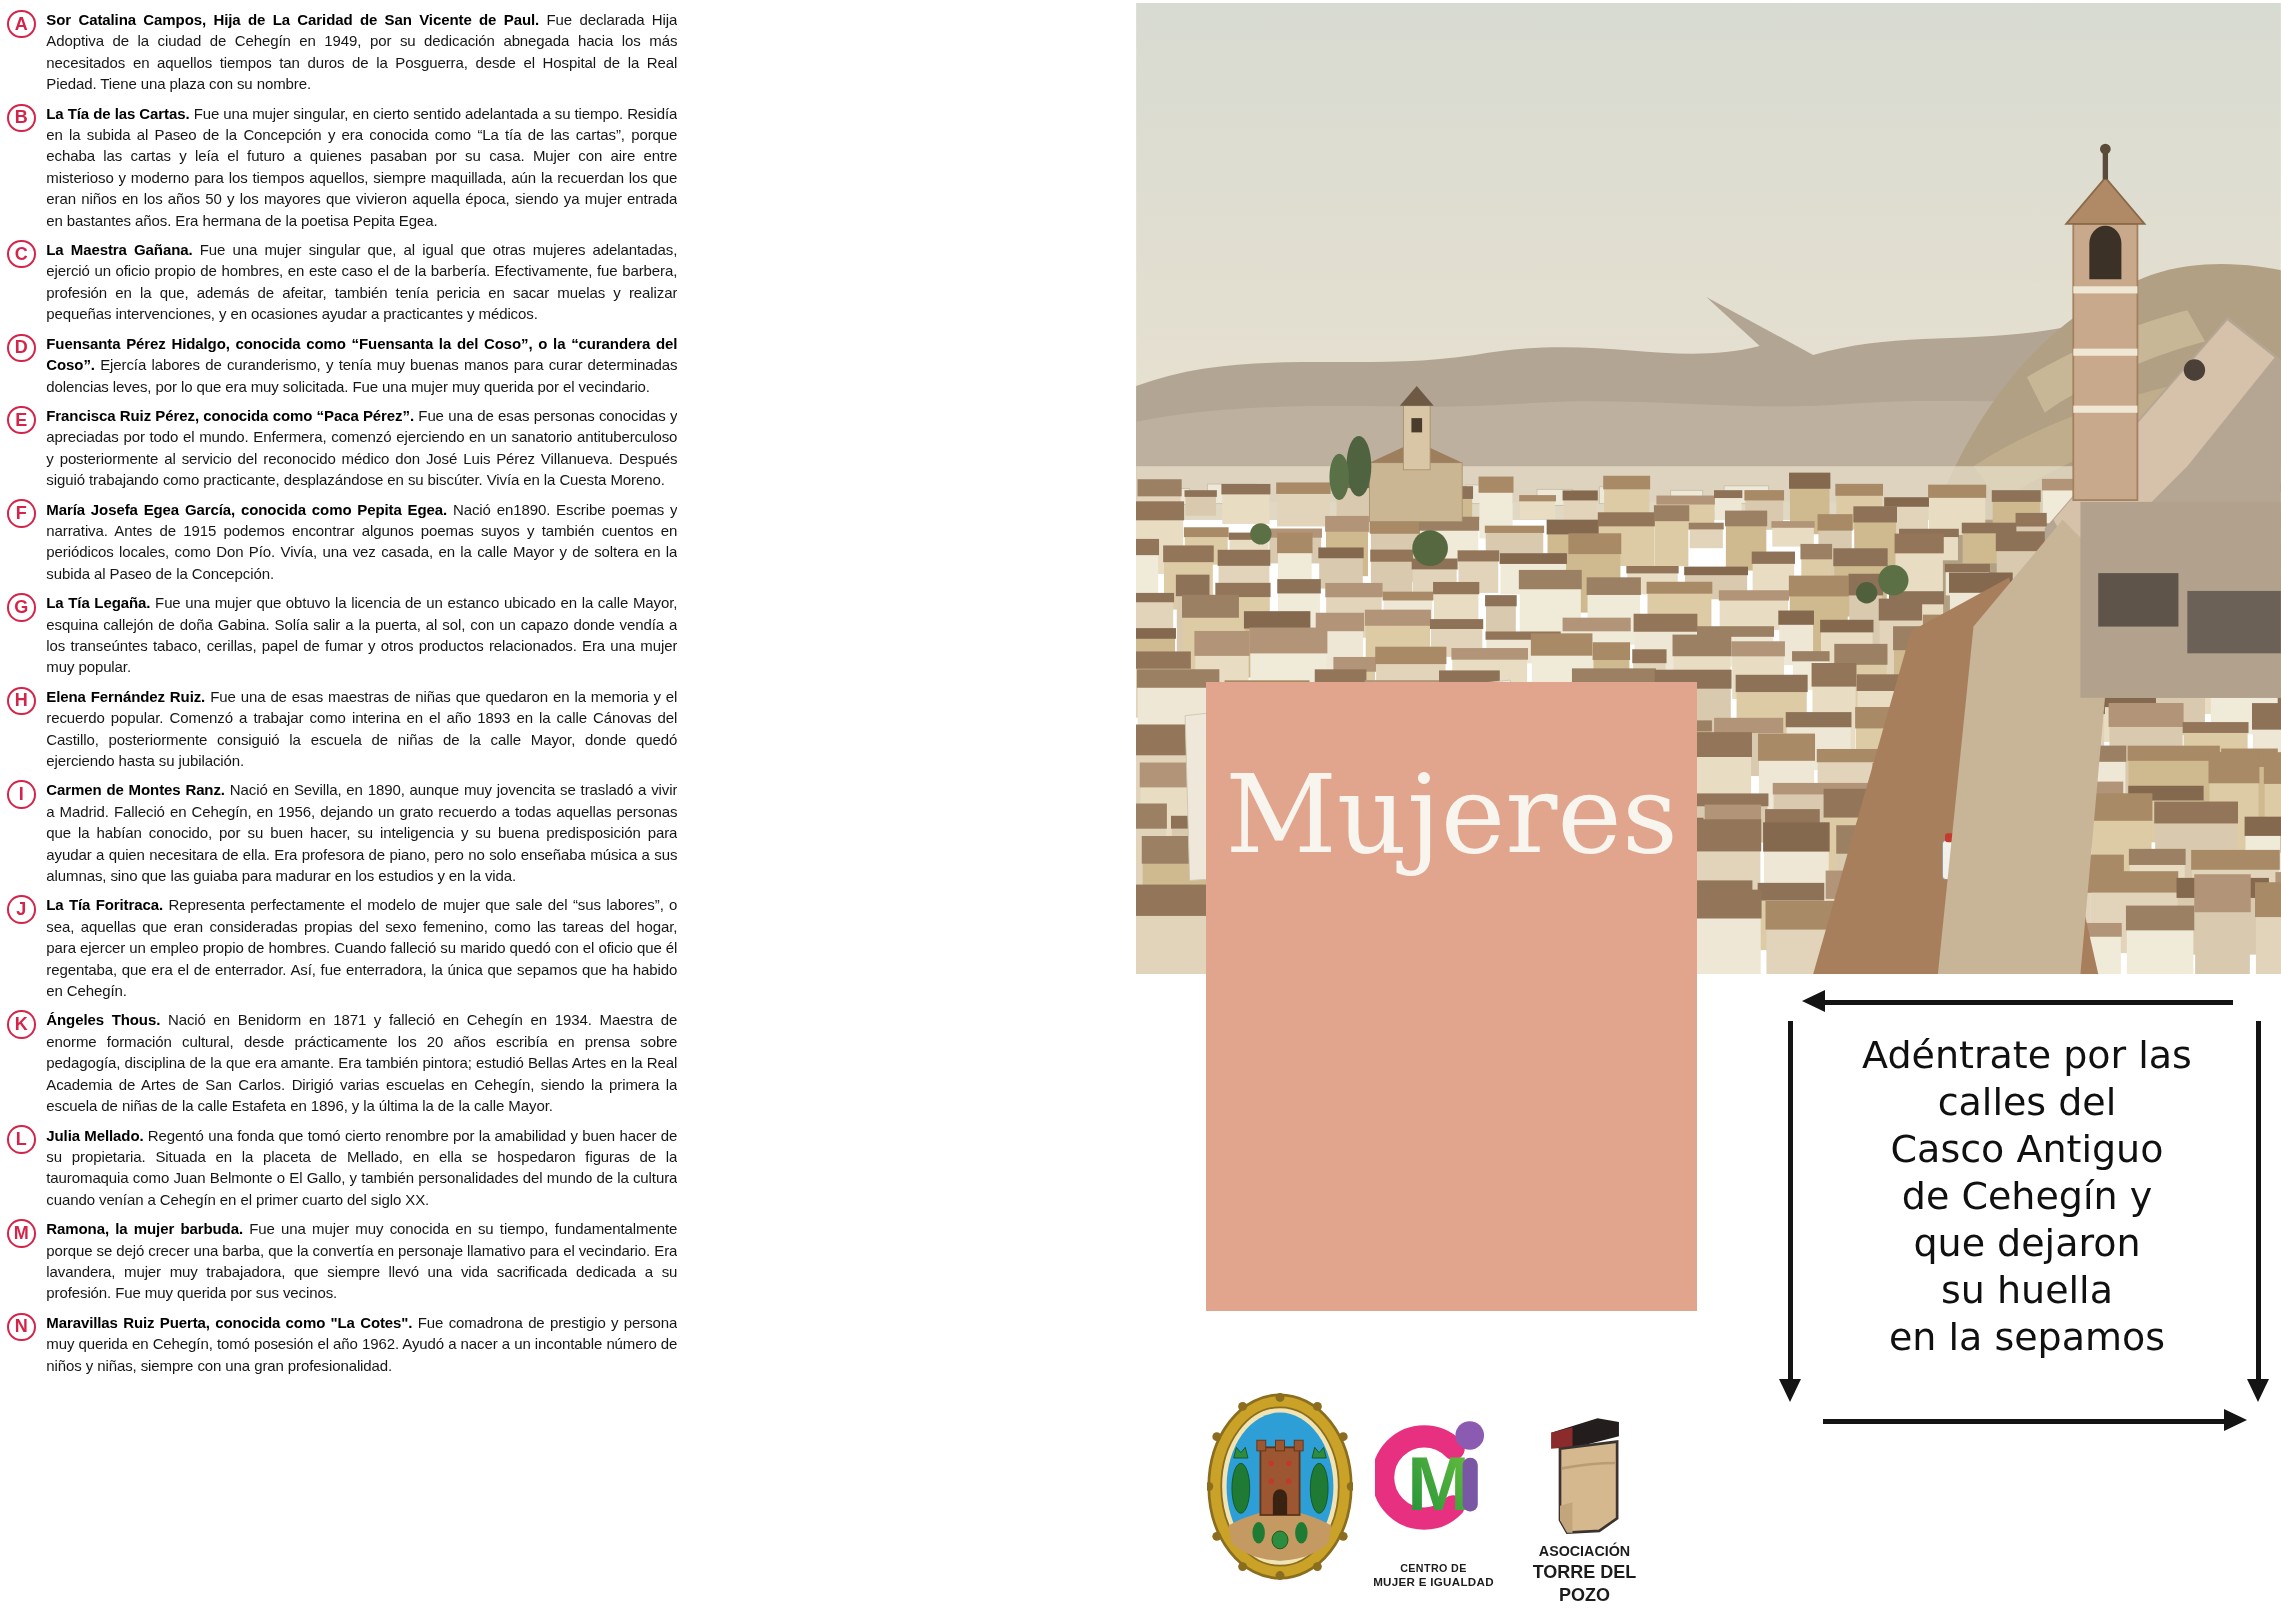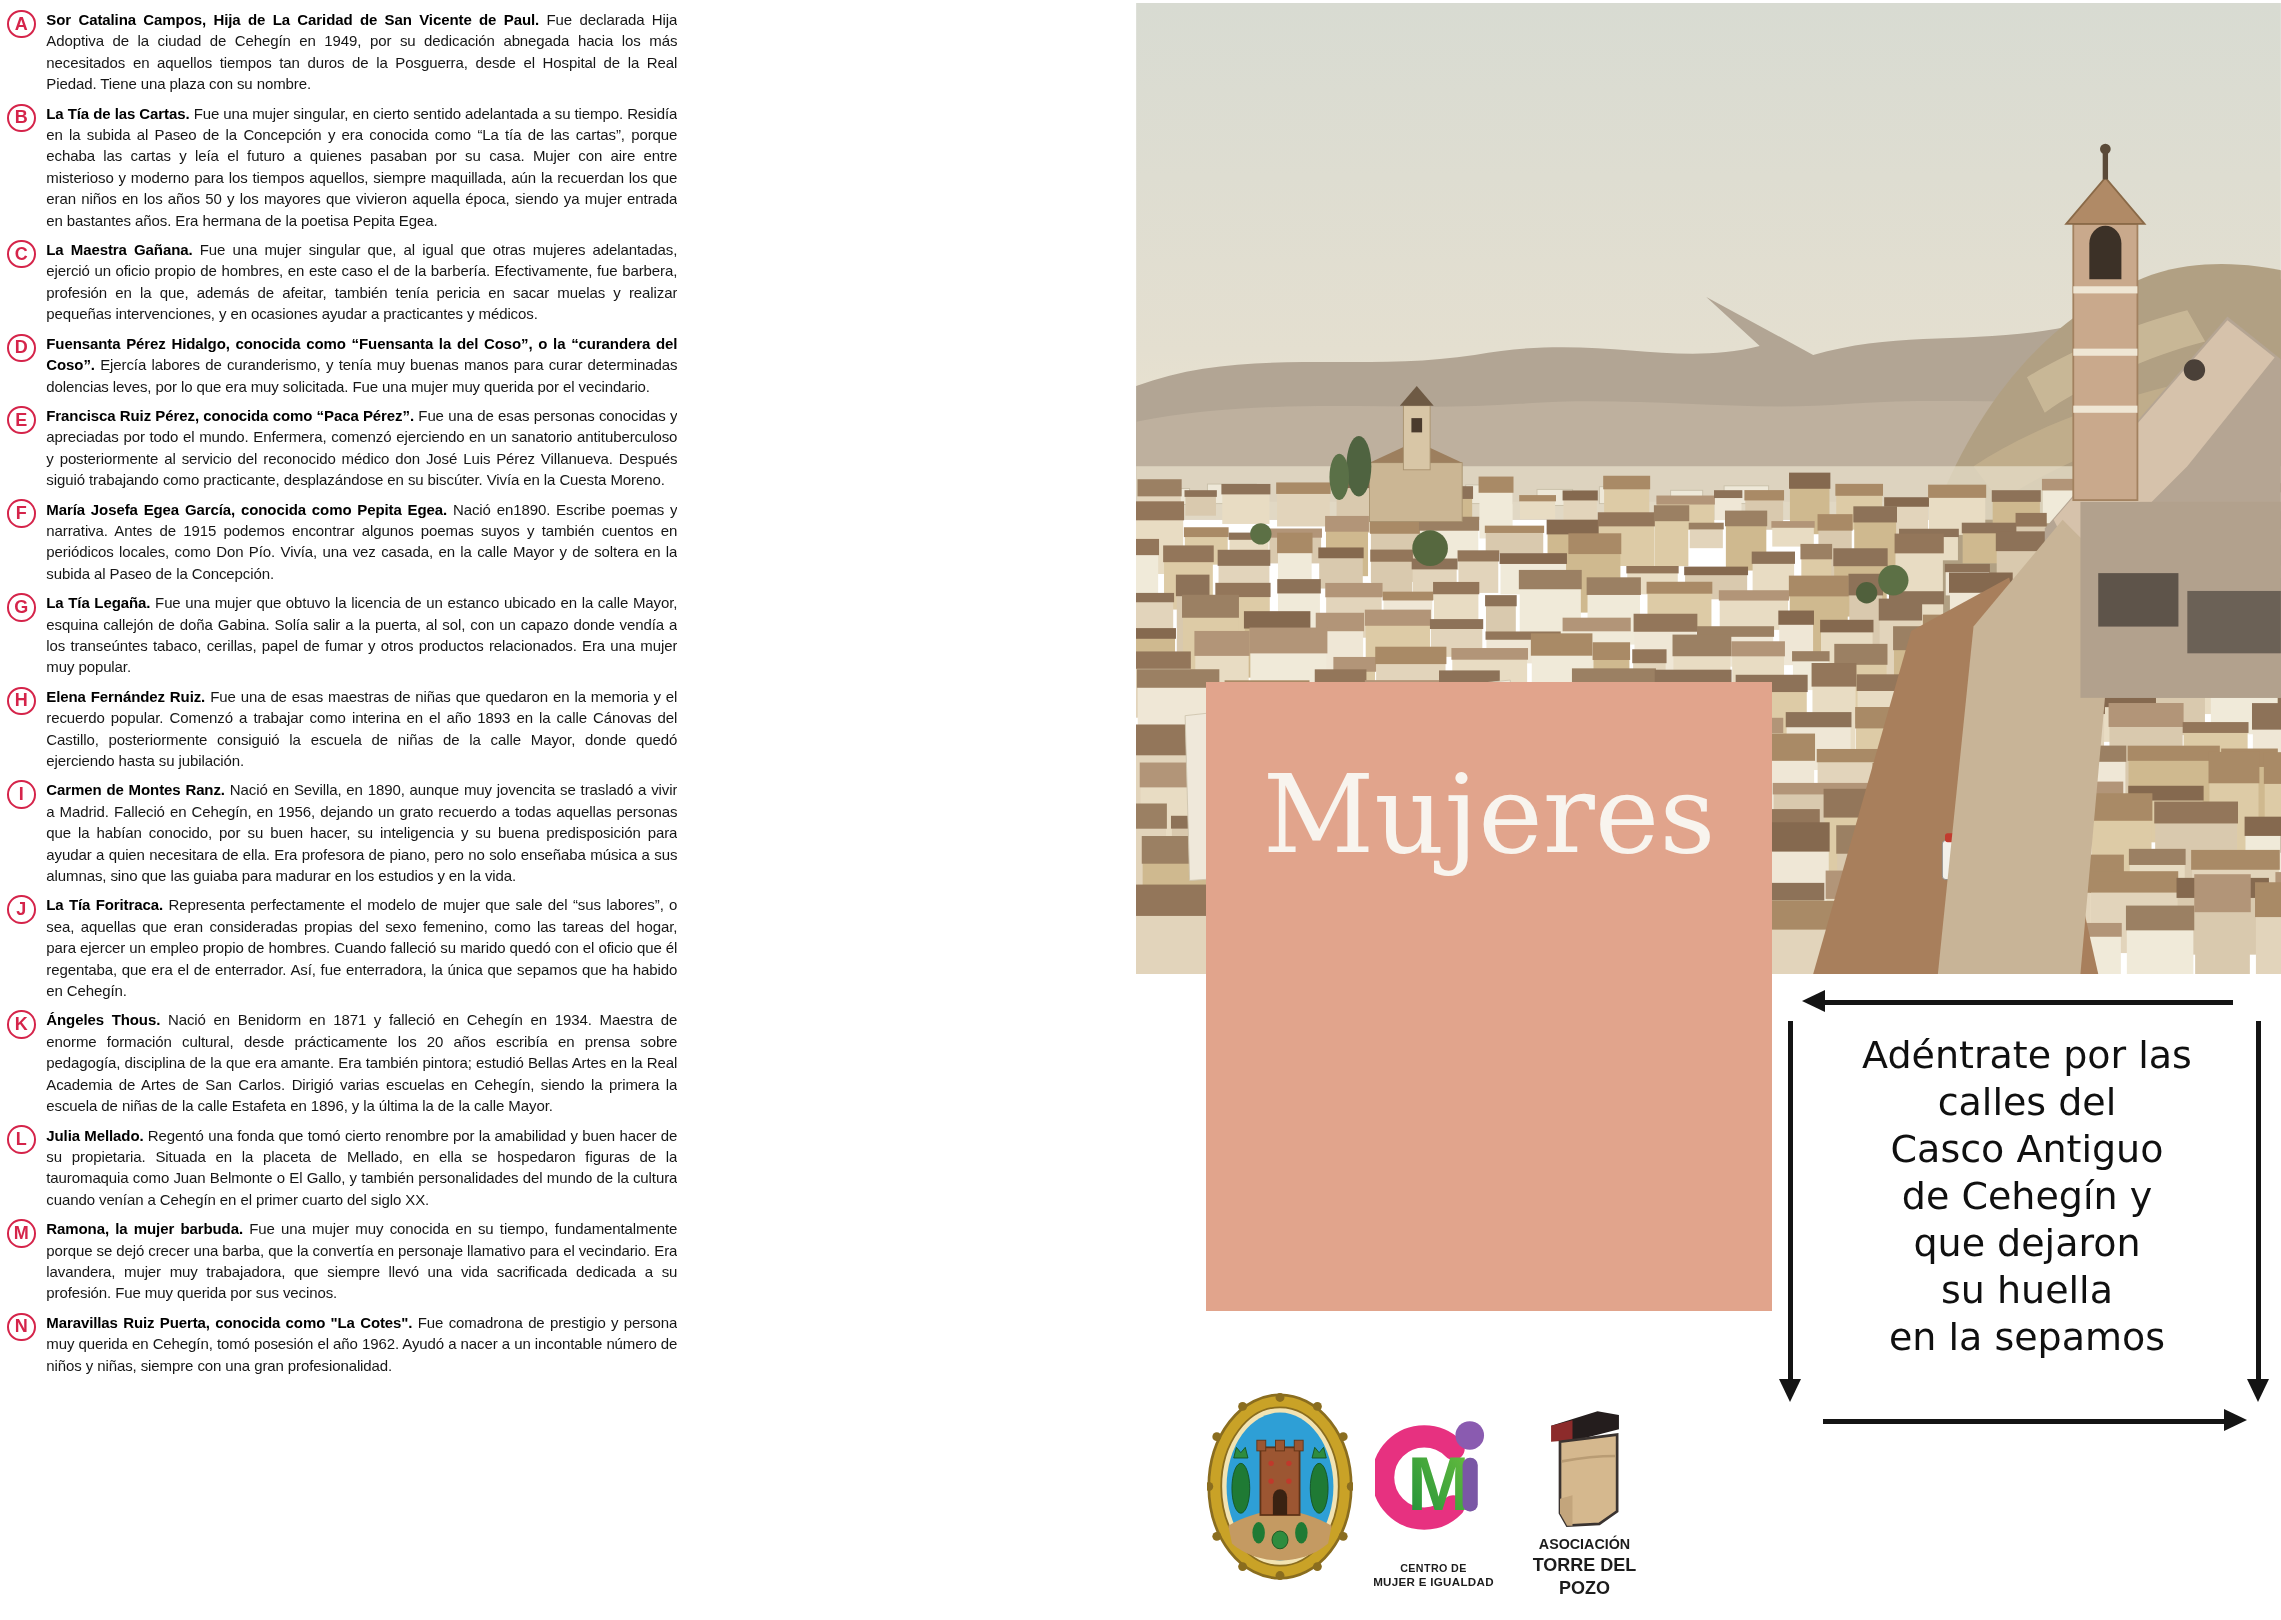--- a/index.html
+++ b/index.html
@@ -24,21 +24,21 @@
     text-align:justify;letter-spacing:-0.1px;
   }
   .item b{color:#000;}
   
   .photo{
     position:absolute;left:1136px;top:2.7px;width:1145px;height:971px;overflow:hidden;
   }
   .photo svg{display:block;}
   
   .title-box{
-    position:absolute;left:1206px;top:682px;width:566px;height:629px;
+    position:absolute;left:1206px;top:682px;width:491px;height:629px;
     display:flex;flex-direction:column;align-items:center;
     padding-top:78px;box-sizing:border-box;gap:55px;
   }
   .title-line{
     font-family:"DejaVu Serif","Liberation Serif",serif;
     font-size:109px;line-height:1;white-space:nowrap;
   }
   
   .promo-text{
     position:absolute;left:1800px;top:1032px;width:446px;
@@ -58,21 +58,21 @@
   .arr-left-line{left:1788px;top:1021px;width:4.5px;height:360px;}
   .arr-left-head{left:1779px;top:1379px;border-left:11.6px solid transparent;border-right:11.6px solid transparent;border-top:23px solid #141414;}
   
   .arr-right-line{left:2256px;top:1021px;width:4.5px;height:360px;}
   .arr-right-head{left:2247px;top:1379px;border-left:11.6px solid transparent;border-right:11.6px solid transparent;border-top:23px solid #141414;}
   
   .logos{position:absolute;left:1203px;top:1388px;width:463px;height:205px;}
   .logo{position:absolute;display:flex;flex-direction:column;align-items:center;}
   .logo-escudo{left:3.6px;top:3.6px;}
   .logo-cm{left:168px;top:18px;width:125px;}
-  .logo-torre{left:310px;top:18px;width:143px;}
+  .logo-torre{left:310px;top:25px;width:143px;}
   .logo-caption{font-weight:bold;color:#1c1c1c;text-align:center;line-height:1.25;}
   .cm-cap1{font-size:10.7px;letter-spacing:0.4px;margin-top:22px;}
   .cm-cap2{font-size:11.6px;letter-spacing:0.3px;}
   .tz-cap1{font-size:14.3px;margin-top:5.3px;}
   .tz-cap2{font-size:18px;}
 </style>
 </head>
 <body>
 
 <div class="left-col">

